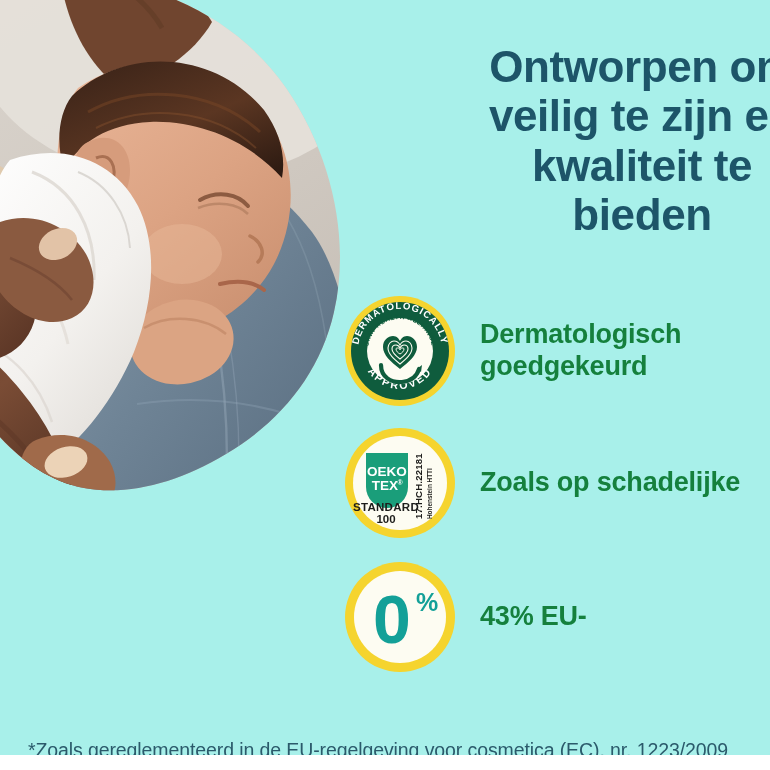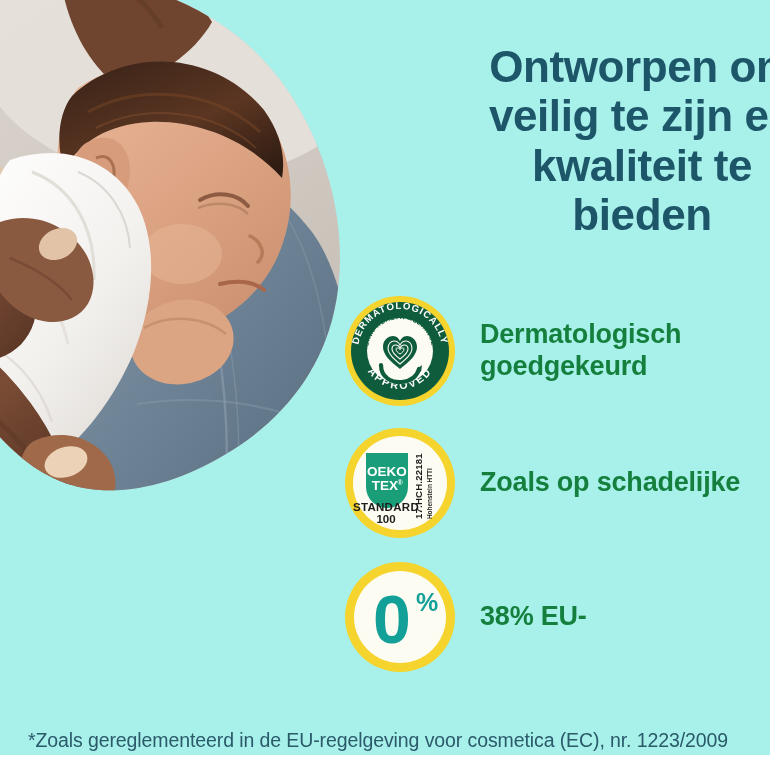--- a/index.html
+++ b/index.html
@@ -93,21 +93,21 @@
 
   
   .row-derma   { margin-top: 0px; }
   .row-oeko    { margin-top: 2px; }
   .row-zero    { margin-top: 4px; }
 
   
   .footnote {
     position: absolute;
     left: 28px;
-    bottom: 18px;
+    bottom: 8px;
     color: #2b5a6b;
     font-size: 19.5px;
     font-weight: 400;
     letter-spacing: -0.1px;
     white-space: nowrap;
   }
 </style>
 </head>
 <body>
 
@@ -362,21 +362,21 @@
     <div class="claim-row row-zero">
       <div class="badge">
         <svg viewBox="0 0 112 112" xmlns="http://www.w3.org/2000/svg">
           <circle cx="56" cy="56" r="55" fill="#f5d42e"></circle>
           <circle cx="56" cy="56" r="46" fill="#fdfcf2"></circle>
           <text x="48" y="82" text-anchor="middle" font-family="'Liberation Sans', sans-serif" font-size="68" font-weight="bold" fill="#13a098">0</text>
           <text x="83" y="50" text-anchor="middle" font-family="'Liberation Sans', sans-serif" font-size="25" font-weight="bold" fill="#13a098">%</text>
         </svg>
       </div>
       <div class="claim-text">
-        <span class="ct-line">38% EU-</span>
+        <span class="ct-line">43% EU-</span>
       </div>
     </div>
 
   </div>
 
   <div class="footnote">*Zoals gereglementeerd in de EU-regelgeving voor cosmetica (EC), nr. 1223/2009</div>
 
   <div class="bottom-strip"></div>
 
 </div>

